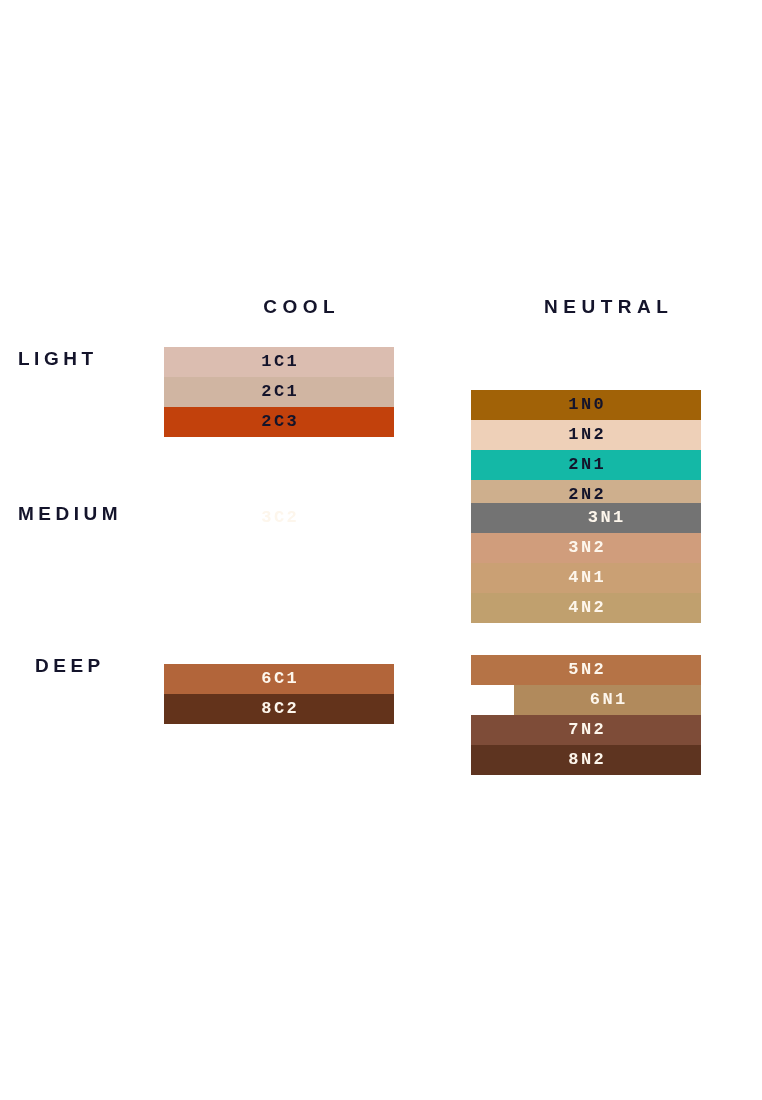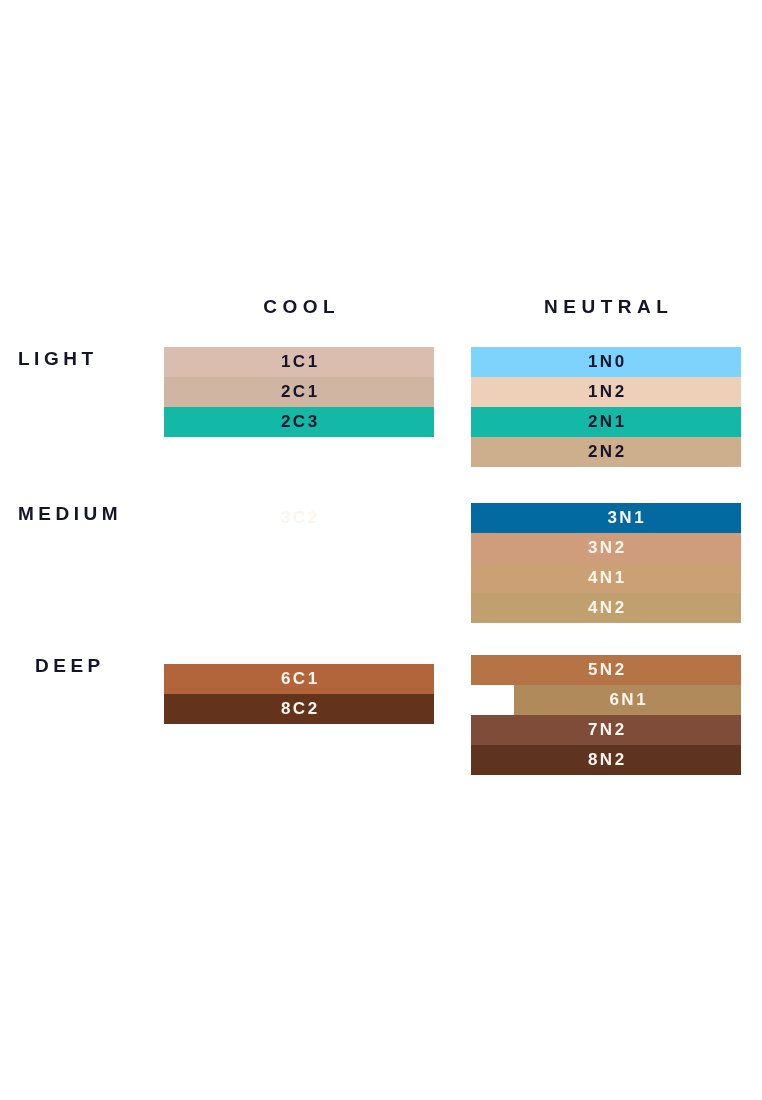--- a/index.html
+++ b/index.html
@@ -45,21 +45,22 @@
     color: #14142b;
     white-space: nowrap;
   }
   .row-label.light  { top: 348px; }
   .row-label.medium { top: 503px; }
   .row-label.deep   { top: 655px; margin-left: 17px; }
 
   
   .swatch-group {
     position: absolute;
-    width: 270px;
+    width: 230px;
+    font-family: Liberation Mono, monospace;
   }
   .grp-cool-light     { left: 164px; top: 347px; }
   .grp-neutral-light  { left: 471px; top: 347px; }
   .grp-cool-medium    { left: 164px; top: 503px; }
   .grp-neutral-medium { left: 471px; top: 503px; }
   .grp-cool-deep      { left: 164px; top: 655px; margin-top: 9px; }
   .grp-neutral-deep   { left: 471px; top: 655px; }
 
   .swatch {
     height: 30px;
@@ -88,48 +89,48 @@
   <div class="row-label medium">MEDIUM</div>
   <div class="row-label deep">DEEP</div>
 
   <div class="swatch-group grp-cool-light">
     <div class="swatch" style="background-color: rgb(219, 189, 176);">
       <span class="sw-label txt-dark">1C1</span>
     </div>
     <div class="swatch" style="background-color: rgb(208, 181, 162);">
       <span class="sw-label txt-dark">2C1</span>
     </div>
-    <div class="swatch" style="background-color: #14b8a6;">
+    <div class="swatch" style="background-color: #c2410c;">
       <span class="sw-label txt-dark">2C3</span>
     </div>
   </div>
 
   <div class="swatch-group grp-neutral-light">
-    <div class="swatch" style="background-color: #7dd3fc;">
+    <div class="swatch" style="background-color: #a16207; margin-top: 43px;">
       <span class="sw-label txt-dark">1N0</span>
     </div>
     <div class="swatch" style="background-color: rgb(238, 208, 184);">
       <span class="sw-label txt-dark">1N2</span>
     </div>
     <div class="swatch" style="background-color: #14b8a6;">
       <span class="sw-label txt-dark">2N1</span>
     </div>
     <div class="swatch" style="background-color: rgb(206, 175, 141);">
       <span class="sw-label txt-dark">2N2</span>
     </div>
   </div>
 
   <div class="swatch-group grp-cool-medium">
     <div class="swatch">
       <span class="sw-label txt-light">3C2</span>
     </div>
   </div>
 
   <div class="swatch-group grp-neutral-medium">
-    <div class="swatch" style="background-color: #0369a1; padding-left: 39px;">
+    <div class="swatch" style="background-color: #737373; padding-left: 39px;">
       <span class="sw-label txt-light">3N1</span>
     </div>
     <div class="swatch" style="background-color: rgb(208, 157, 124);">
       <span class="sw-label txt-light">3N2</span>
     </div>
     <div class="swatch" style="background-color: rgb(202, 160, 116);">
       <span class="sw-label txt-light">4N1</span>
     </div>
     <div class="swatch" style="background-color: rgb(192, 160, 110);">
       <span class="sw-label txt-light">4N2</span>

